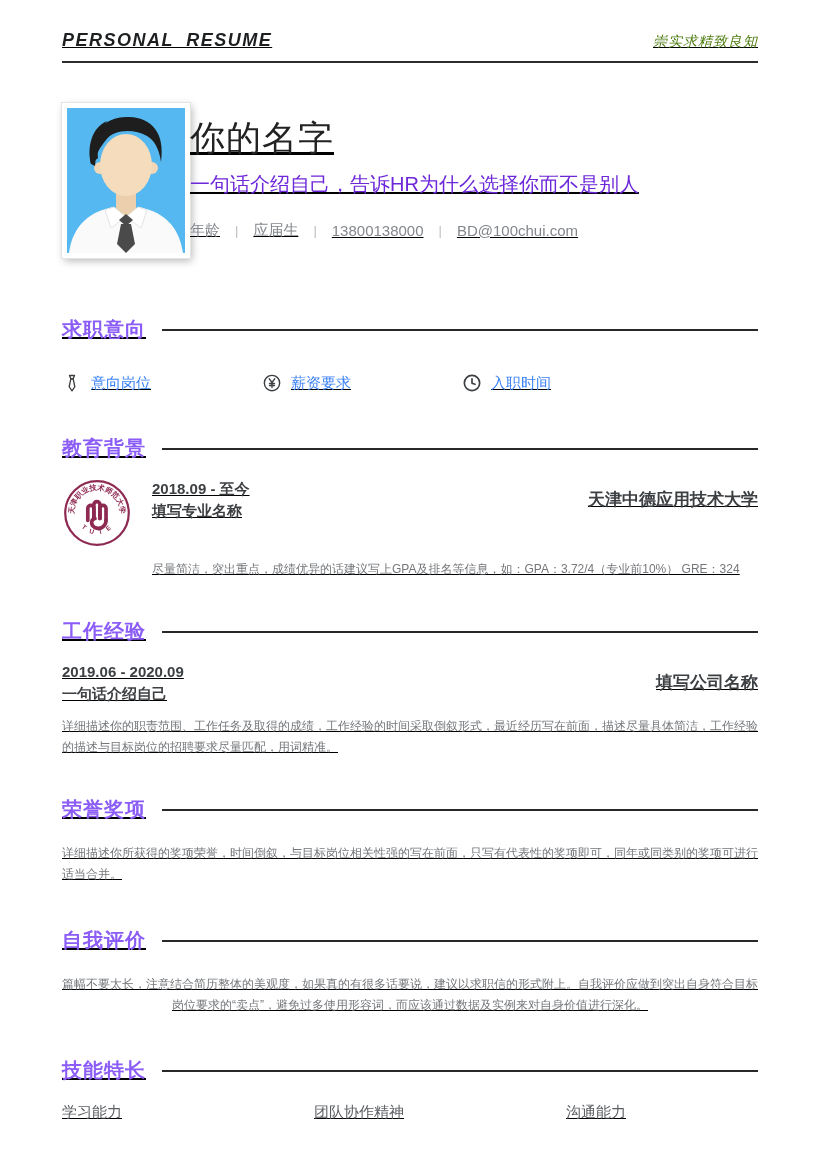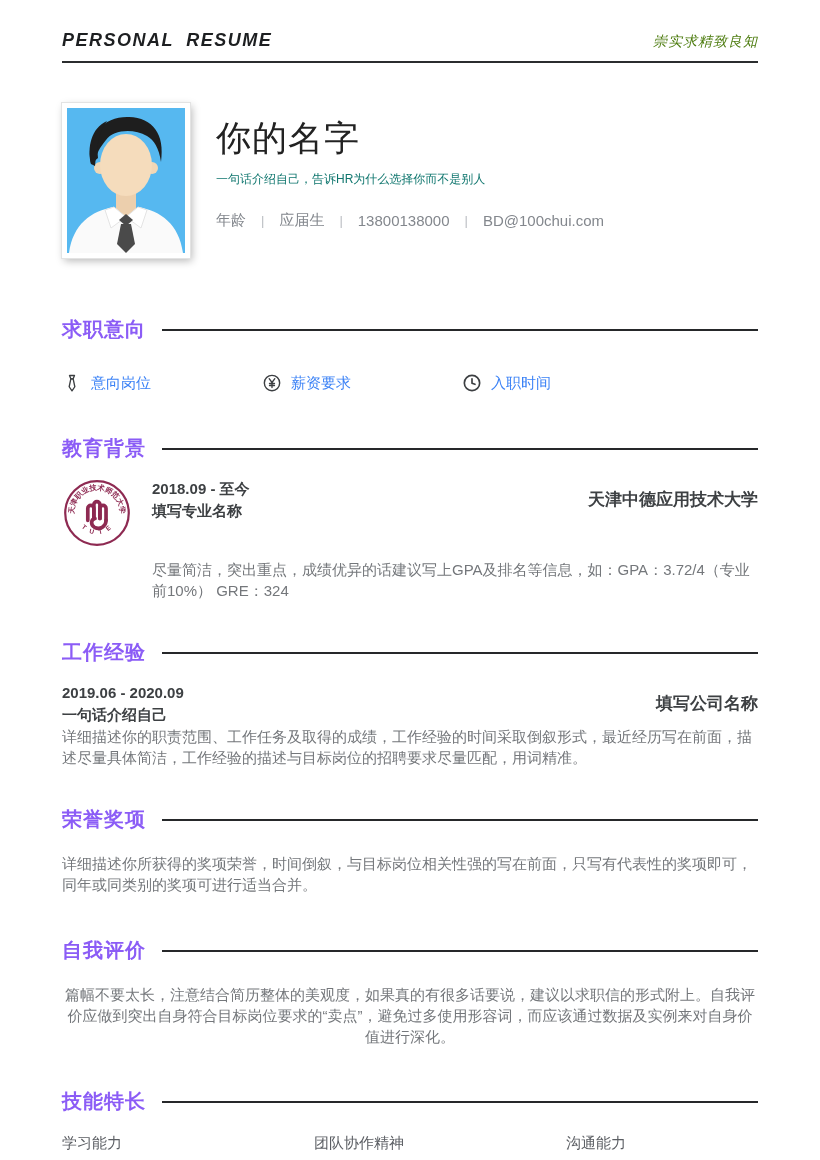--- a/index.html
+++ b/index.html
@@ -1,34 +1,34 @@
 <!DOCTYPE html>
 <html><head>
 <meta charset="utf-8">
 <style>
   * { margin:0; padding:0; box-sizing:border-box; }
   html,body { width:820px; height:1160px; overflow:hidden; background:#fff;
     font-family:"Liberation Sans","DejaVu Sans",sans-serif; }
-  .page { width:820px; height:1160px; padding:0 62px; background:#fff; }
+  .page { width:820px; height:1160px; padding:0 62px; background:#fff;text-decoration:underline; }
 
   
   .hdr { padding-top:30px; display:flex; align-items:flex-end; justify-content:space-between;
          border-bottom:2px solid #2b2d2f; padding-bottom:10px; }
   .hdr-title { font-size:18px; font-weight:bold; font-style:italic; letter-spacing:1.5px;
                word-spacing:6px; color:#1d1f21; }
   .hdr-motto { font-size:14px; font-style:italic; color:#4d7c0f; letter-spacing:1px; }
 
   
   .profile { margin-top:40px; display:flex; }
   .avatar-frame { width:128px; height:155px; background:#fff; border:5px solid #fff;
     box-shadow:0 0 0 1px #e3e3e3, 2px 3px 8px rgba(0,0,0,.28); flex:0 0 auto; }
   .avatar-frame svg { display:block; width:100%; height:100%; }
-  .profile-main { margin-left:26px; padding-top:12px; }
+  .profile-main { padding-top:12px; }
   .p-name { font-size:35px; color:#222; font-weight:normal; letter-spacing:1px; }
-  .p-tagline { margin-top:9px; font-size:12px; color:#0f766e; }
+  .p-tagline { margin-top:9px; font-size:20px; color:#6d28d9; }
   .p-info { margin-top:23px; font-size:15px; color:#83878d; display:flex; align-items:center; }
   .p-info .sep { margin:0 15px; color:#b9bcc1; font-size:13px; }
 
   
   .sec-title { display:flex; align-items:center; }
   .sec-title h2 { font-size:20px; font-weight:bold; color:#8b5cf6; letter-spacing:1px; flex:0 0 auto; }
   .sec-title .rule { flex:1; height:2px; background:#26282a; margin-left:16px; }
 
   
   .sec-intent { margin-top:58px; }
@@ -43,23 +43,23 @@
   .sec-self { margin-top:42px;text-align:center; }
   .sec-skill { margin-top:41px; }
 
   .entry { margin-top:16px; display:flex; }
   .edu-logo { width:70px; height:70px; flex:0 0 auto; margin-right:20px; }
   .edu-logo svg { width:100%; height:100%; display:block; }
   .entry-body { flex:1; }
   .entry-head { display:flex; justify-content:space-between; align-items:center; }
   .ehl { font-size:15px; font-weight:bold; color:#3d4043; line-height:22px; }
   .ehr { font-size:17px; font-weight:bold; color:#3d4043; line-height:22px; text-align:right; }
-  .desc { font-size:15px; color:#74777b; line-height:21px; }
+  .desc { font-size:12px; color:#74777b; line-height:21px; }
   .desc-indent { margin-left:90px; margin-top:11px; }
-  .desc-full { }
+  .desc-full { margin-top:11px; }
   .desc-top { margin-top:20px; }
 
   
   .skill-grid { margin-top:19px; display:grid; grid-template-columns:repeat(3,1fr); column-gap:60px; }
   .skill-label { font-size:15px; color:#5b5e63; }
 </style>
 </head>
 <body>
 
 <div class="page">

